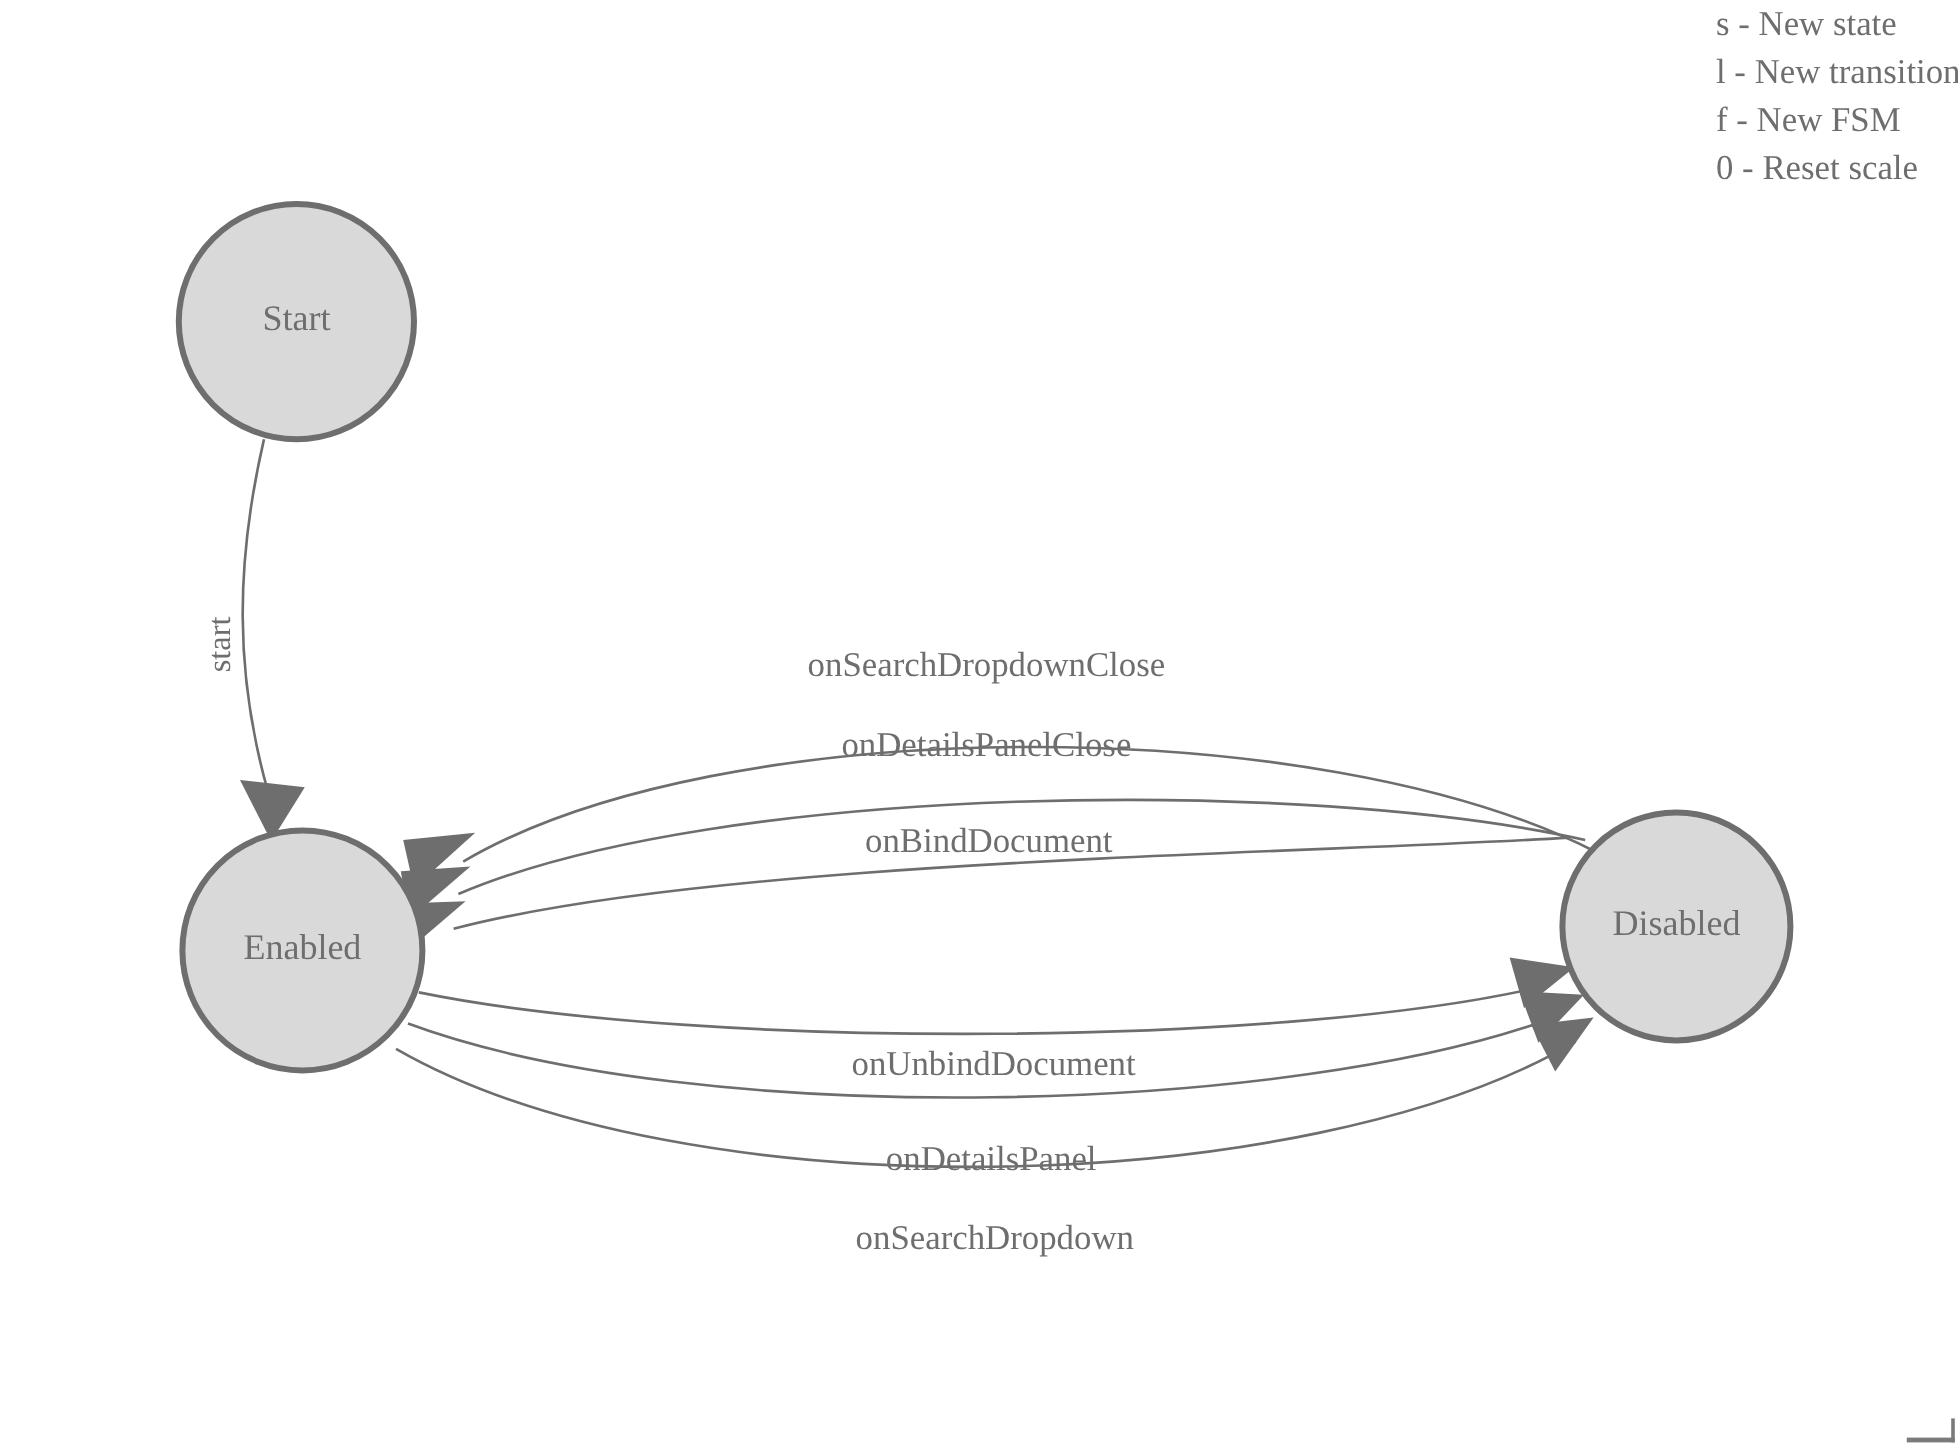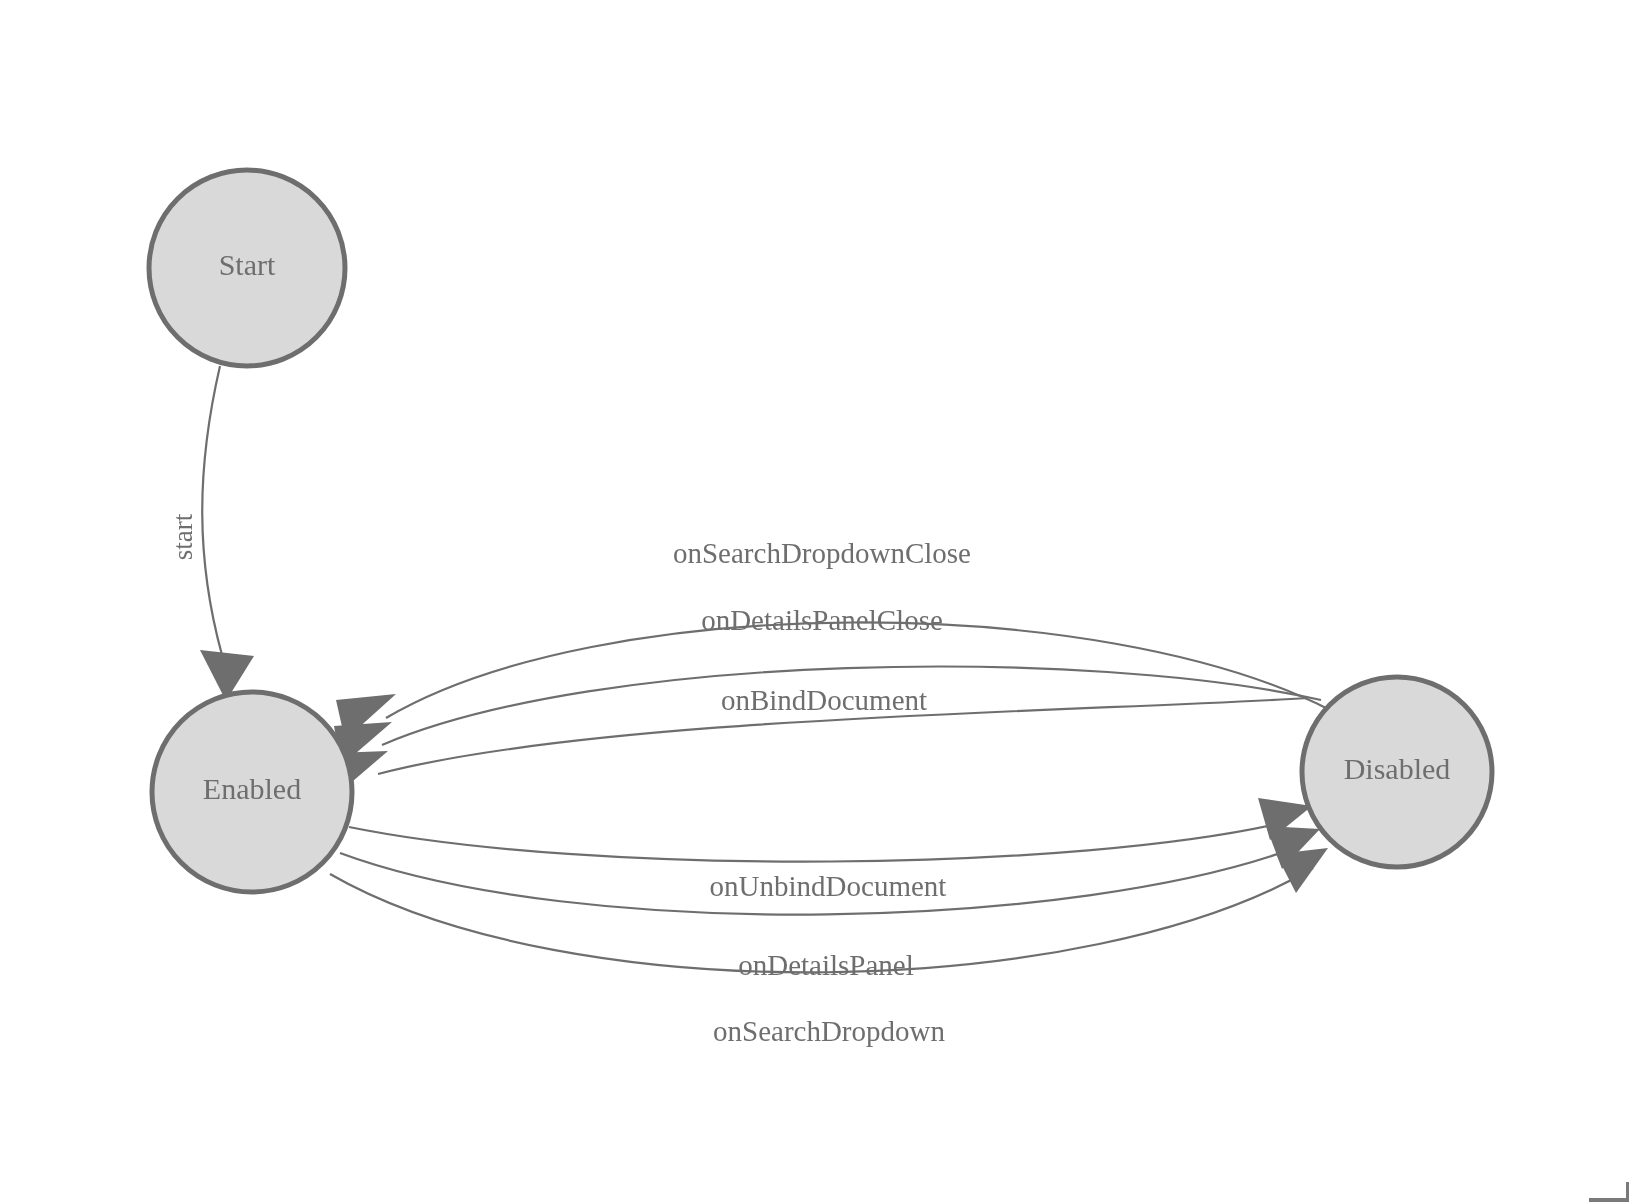--- a/index.html
+++ b/index.html
@@ -168,19 +168,25 @@
       <text class="node-label" x="252" y="792">Enabled</text>
     </g>
 
     <g>
       <circle class="node-circle" cx="1397" cy="772" r="95"></circle>
       <text class="node-label" x="1397" y="772">Disabled</text>
     </g>
 
   </svg>
 
+  <div id="help-overlay">
+    <div class="help-line">s - New state</div>
+    <div class="help-line">l - New transition</div>
+    <div class="help-line">f - New FSM</div>
+    <div class="help-line">0 - Reset scale</div>
+  </div>
 
   <div id="resize-corner">
     <div class="rc-v"></div>
     <div class="rc-h"></div>
   </div>
 
 </div>
 
 </body></html>

